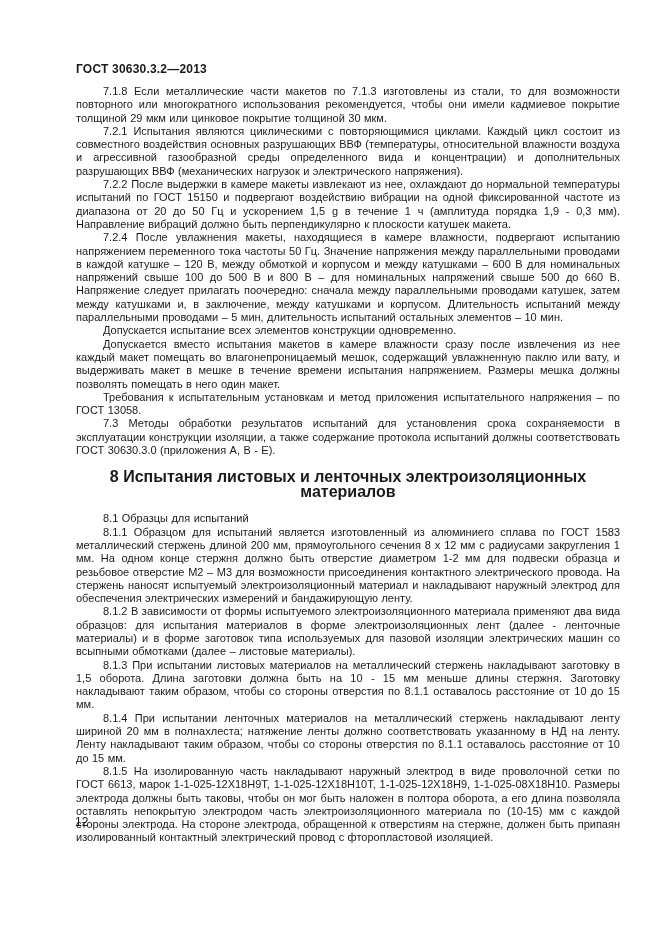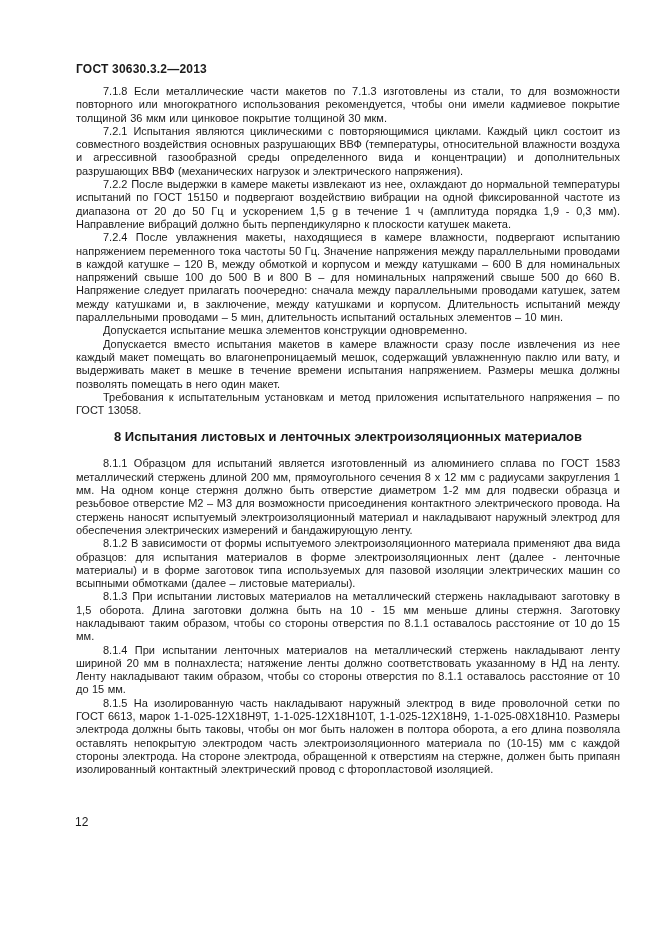--- a/index.html
+++ b/index.html
@@ -31,51 +31,53 @@
     letter-spacing: 0.2px;
   }
   p.body {
     font-size: 11px;
     line-height: 13.3px;
     text-align: justify;
     text-indent: 27px;
     word-spacing: 0.4px;
   }
   h2.section-heading {
-    font-size: 13px;
+    font-size: 16px;
     font-weight: bold;
     text-align: center;
     line-height: 15px;
     margin: 12px 0 13px 0;
   }
   .page-number {
     position: absolute;
     left: 75px;
     top: 816px;
     font-size: 12px;
     line-height: 13px;
   }
 </style>
 </head>
 <body>
 
 <div class="page">
   <div class="content">
     <div class="doc-code">ГОСТ 30630.3.2—2013</div>
 
-    <p class="body">7.1.8 Если металлические части макетов по 7.1.3 изготовлены из стали, то для возможности повторного или многократного использования рекомендуется, чтобы они имели кадмиевое покрытие толщиной 36 мкм или цинковое покрытие толщиной 30 мкм.</p>
+    <p class="body">7.1.8 Если металлические части макетов по 7.1.3 изготовлены из стали, то для возможности повторного или многократного использования рекомендуется, чтобы они имели кадмиевое покрытие толщиной 29 мкм или цинковое покрытие толщиной 30 мкм.</p>
     <p class="body">7.2.1 Испытания являются циклическими с повторяющимися циклами. Каждый цикл состоит из совместного воздействия основных разрушающих ВВФ (температуры, относительной влажности воздуха и агрессивной газообразной среды определенного вида и концентрации) и дополнительных разрушающих ВВФ (механических нагрузок и электрического напряжения).</p>
     <p class="body">7.2.2 После выдержки в камере макеты извлекают из нее, охлаждают до нормальной температуры испытаний по ГОСТ 15150 и подвергают воздействию вибрации на одной фиксированной частоте из диапазона от 20 до 50 Гц и ускорением 1,5 g в течение 1 ч (амплитуда порядка 1,9 - 0,3 мм). Направление вибраций должно быть перпендикулярно к плоскости катушек макета.</p>
     <p class="body">7.2.4 После увлажнения макеты, находящиеся в камере влажности, подвергают испытанию напряжением переменного тока частоты 50 Гц. Значение напряжения между параллельными проводами в каждой катушке – 120 В, между обмоткой и корпусом и между катушками – 600 В для номинальных напряжений свыше 100 до 500 В и 800 В – для номинальных напряжений свыше 500 до 660 В. Напряжение следует прилагать поочередно: сначала между параллельными проводами катушек, затем между катушками и, в заключение, между катушками и корпусом. Длительность испытаний между параллельными проводами – 5 мин, длительность испытаний остальных элементов – 10 мин.</p>
-    <p class="body">Допускается испытание мешка элементов конструкции одновременно.</p>
+    <p class="body">Допускается испытание всех элементов конструкции одновременно.</p>
     <p class="body">Допускается вместо испытания макетов в камере влажности сразу после извлечения из нее каждый макет помещать во влагонепроницаемый мешок, содержащий увлажненную паклю или вату, и выдерживать макет в мешке в течение времени испытания напряжением. Размеры мешка должны позволять помещать в него один макет.</p>
     <p class="body">Требования к испытательным установкам и метод приложения испытательного напряжения – по ГОСТ 13058.</p>
+    <p class="body">7.3 Методы обработки результатов испытаний для установления срока сохраняемости в эксплуатации конструкции изоляции, а также содержание протокола испытаний должны соответствовать ГОСТ 30630.3.0 (приложения А, В - Е).</p>
 
     <h2 class="section-heading">8 Испытания листовых и ленточных электроизоляционных материалов</h2>
 
+    <p class="body">8.1 Образцы для испытаний</p>
     <p class="body">8.1.1 Образцом для испытаний является изготовленный из алюминиего сплава по ГОСТ 1583 металлический стержень длиной 200 мм, прямоугольного сечения 8 х 12 мм с радиусами закругления 1 мм. На одном конце стержня должно быть отверстие диаметром 1-2 мм для подвески образца и резьбовое отверстие М2 – М3 для возможности присоединения контактного электрического провода. На стержень наносят испытуемый электроизоляционный материал и накладывают наружный электрод для обеспечения электрических измерений и бандажирующую ленту.</p>
     <p class="body">8.1.2 В зависимости от формы испытуемого электроизоляционного материала применяют два вида образцов: для испытания материалов в форме электроизоляционных лент (далее - ленточные материалы) и в форме заготовок типа используемых для пазовой изоляции электрических машин со всыпными обмотками (далее – листовые материалы).</p>
     <p class="body">8.1.3 При испытании листовых материалов на металлический стержень накладывают заготовку в 1,5 оборота. Длина заготовки должна быть на 10 - 15 мм меньше длины стержня. Заготовку накладывают таким образом, чтобы со стороны отверстия по 8.1.1 оставалось расстояние от 10 до 15 мм.</p>
     <p class="body">8.1.4 При испытании ленточных материалов на металлический стержень накладывают ленту шириной 20 мм в полнахлеста; натяжение ленты должно соответствовать указанному в НД на ленту. Ленту накладывают таким образом, чтобы со стороны отверстия по 8.1.1 оставалось расстояние от 10 до 15 мм.</p>
     <p class="body">8.1.5 На изолированную часть накладывают наружный электрод в виде проволочной сетки по ГОСТ 6613, марок 1-1-025-12Х18Н9Т, 1-1-025-12Х18Н10Т, 1-1-025-12Х18Н9, 1-1-025-08Х18Н10. Размеры электрода должны быть таковы, чтобы он мог быть наложен в полтора оборота, а его длина позволяла оставлять непокрытую электродом часть электроизоляционного материала по (10-15) мм с каждой стороны электрода. На стороне электрода, обращенной к отверстиям на стержне, должен быть припаян изолированный контактный электрический провод с фторопластовой изоляцией.</p>
   </div>
 
   <div class="page-number">12</div>
 </div>
 

